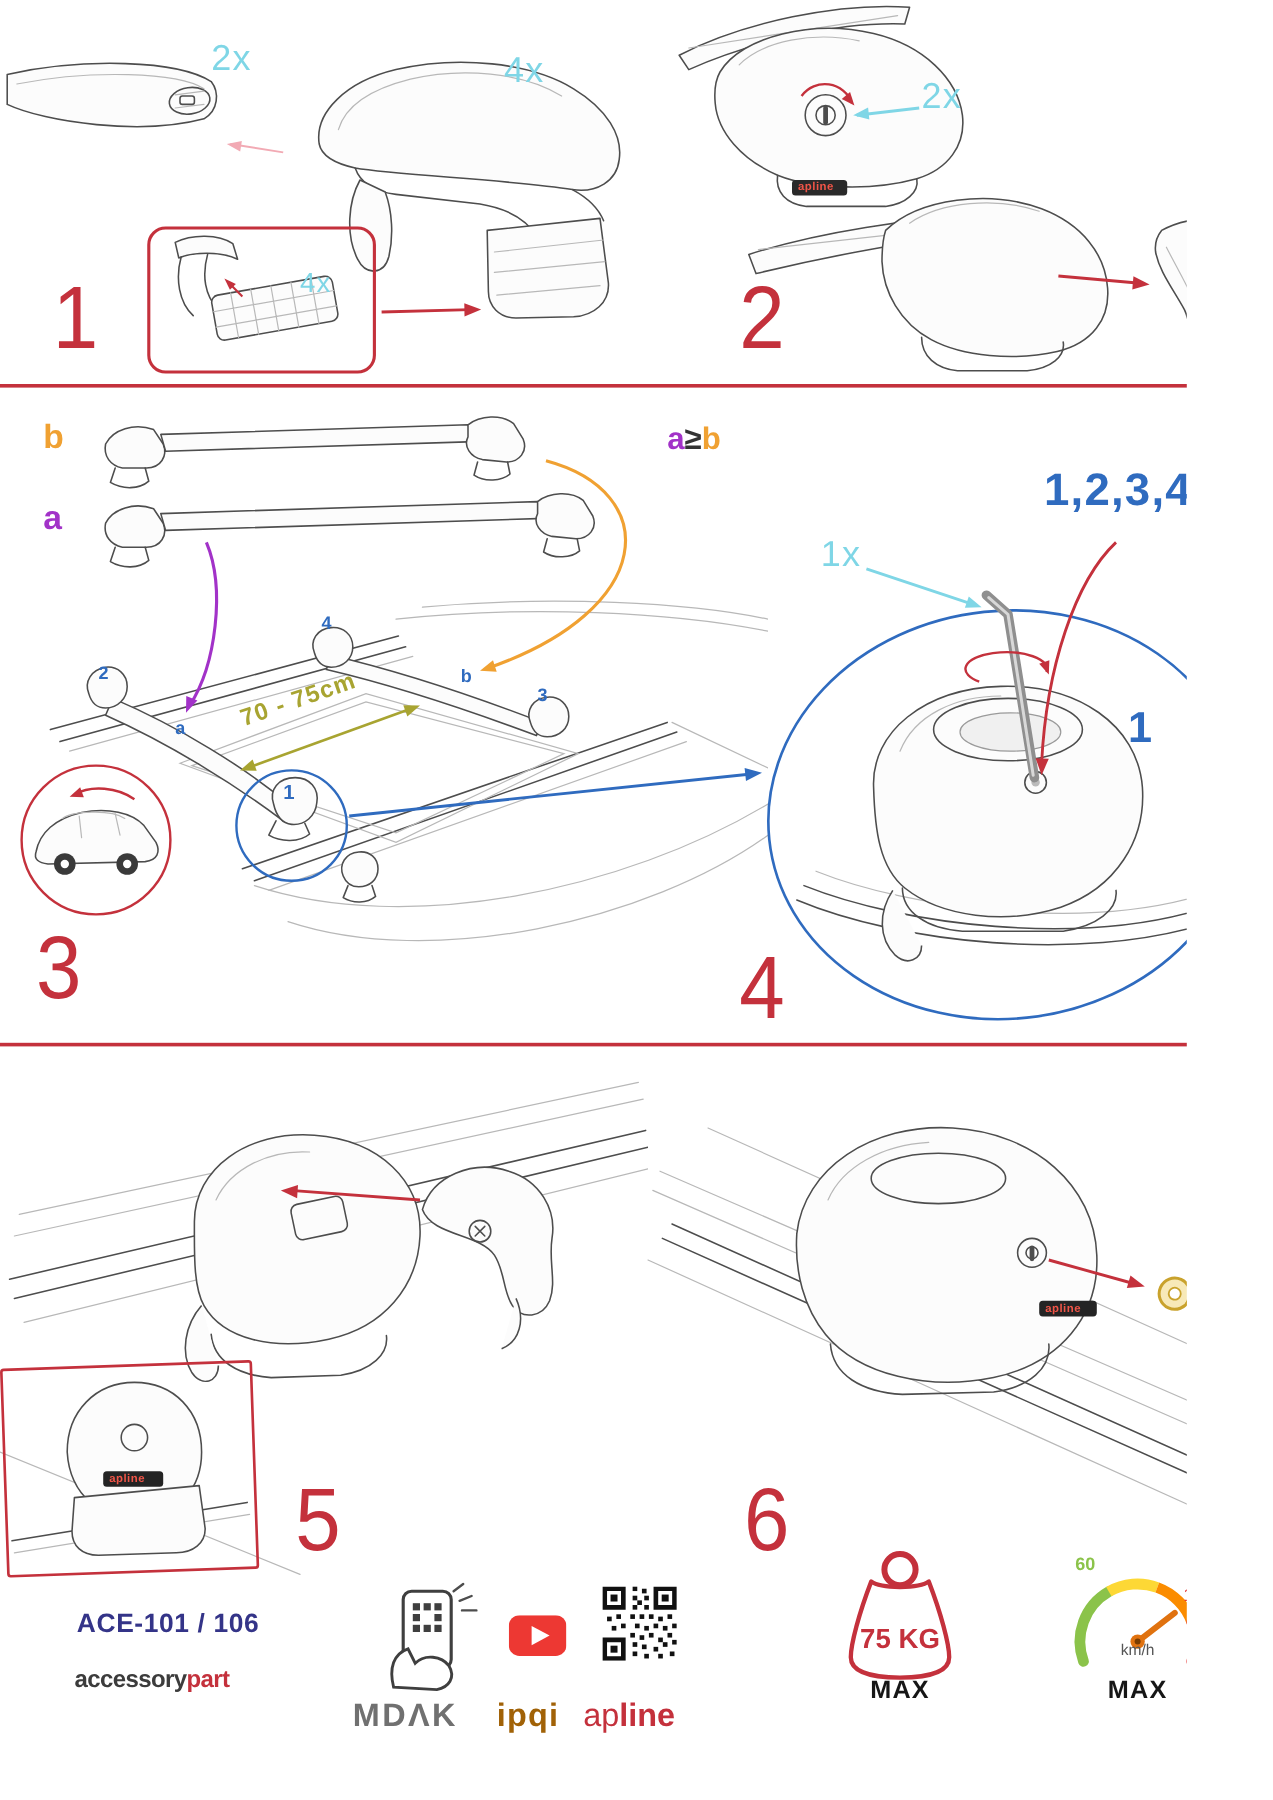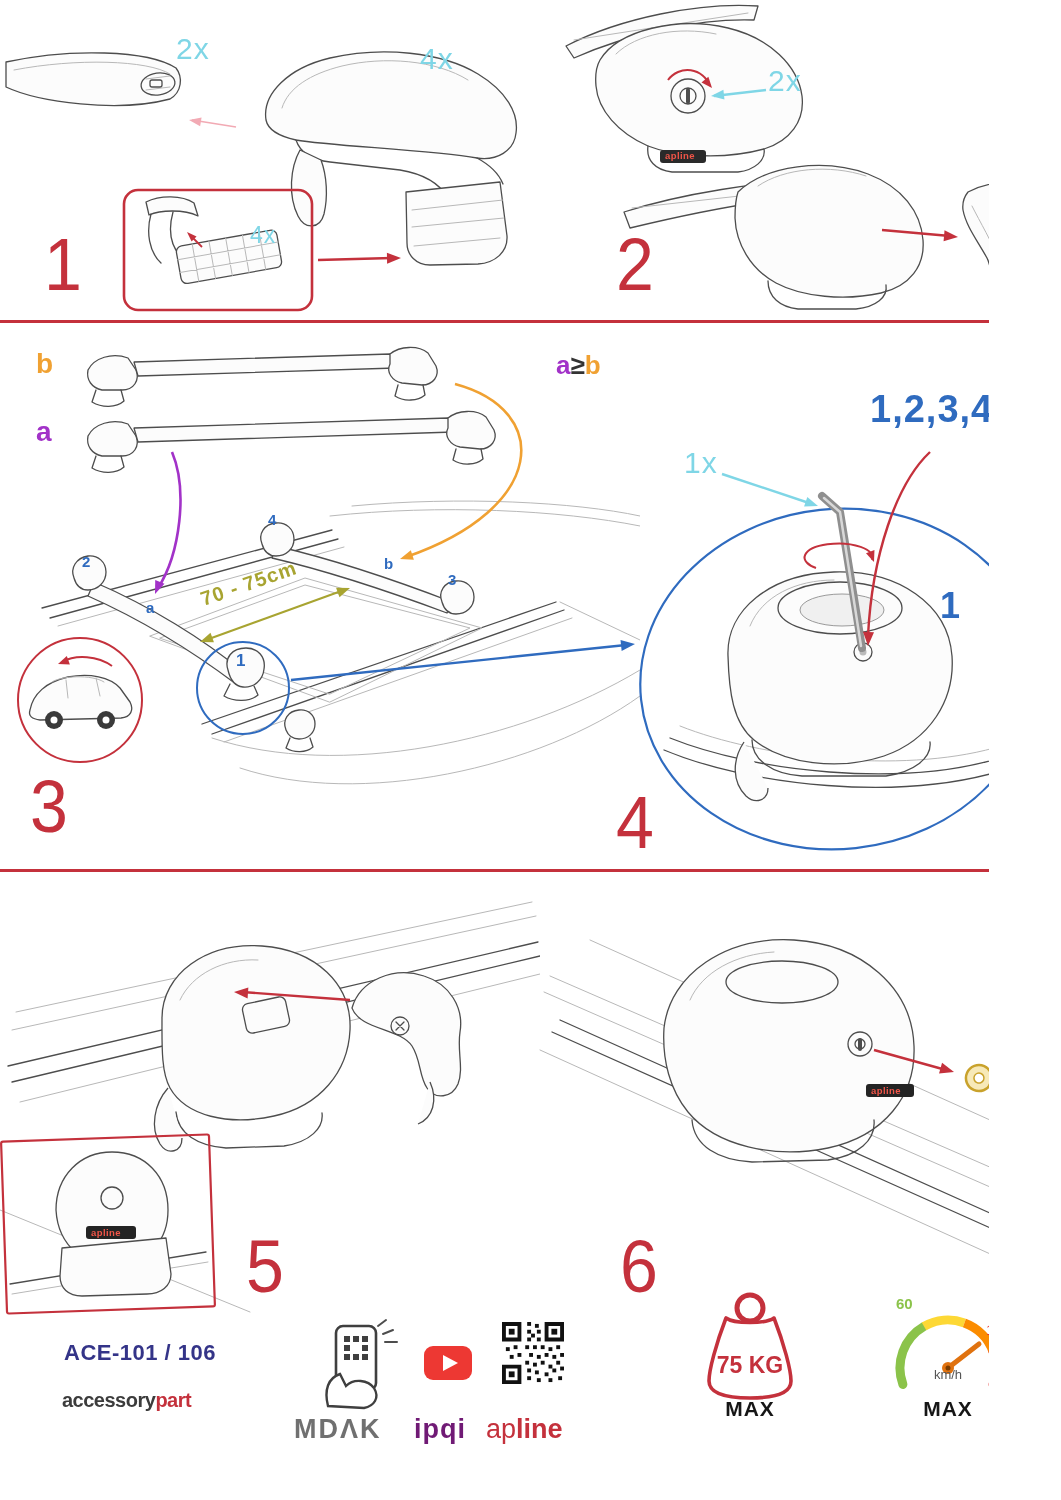--- a/index.html
+++ b/index.html
@@ -22,21 +22,21 @@
   .posn.big{font-size:17px}
   .rule{font-size:26px;font-weight:700}
   .dist{font-size:20px;font-weight:700;color:var(--olive);transform:rotate(-19deg);transform-origin:left top;letter-spacing:1px}
   .seq{font-size:38px;font-weight:700;color:var(--blue);letter-spacing:1px}
   .one{font-size:36px;font-weight:700;color:var(--blue)}
   .apmini{font-size:9.5px;font-weight:700;color:#f05548;letter-spacing:.4px}
   .model{font-size:22px;font-weight:700;color:var(--navy);letter-spacing:.5px}
   .brand{font-size:20px;font-weight:700;color:#3c3c3c;letter-spacing:-.5px}
   .brand .red{color:var(--red)}
   .partner{font-size:27px;font-weight:700;color:#707070;letter-spacing:2px}
-  .ipqi{color:#701a75;letter-spacing:1px}
+  .ipqi{color:#a16207;letter-spacing:1px}
   .apl{color:var(--red);letter-spacing:0}
   .apl .thin{font-weight:400}
   .kg{font-size:23px;font-weight:700;color:var(--red);text-align:center}
   .max{font-size:21px;font-weight:700;color:#161616;text-align:center;letter-spacing:1px}
   .g60{font-size:15px;font-weight:700;color:var(--gaugegreen)}
   .g120{font-size:15px;font-weight:400;color:var(--gaugered)}
   .kmh{font-size:13px;color:#555;text-align:center}
   
   .sk{stroke:#4d4d4d;fill:none;stroke-width:1.3;stroke-linecap:round;stroke-linejoin:round}
   .skf{stroke:#4d4d4d;fill:#fcfcfc;stroke-width:1.3;stroke-linejoin:round}

